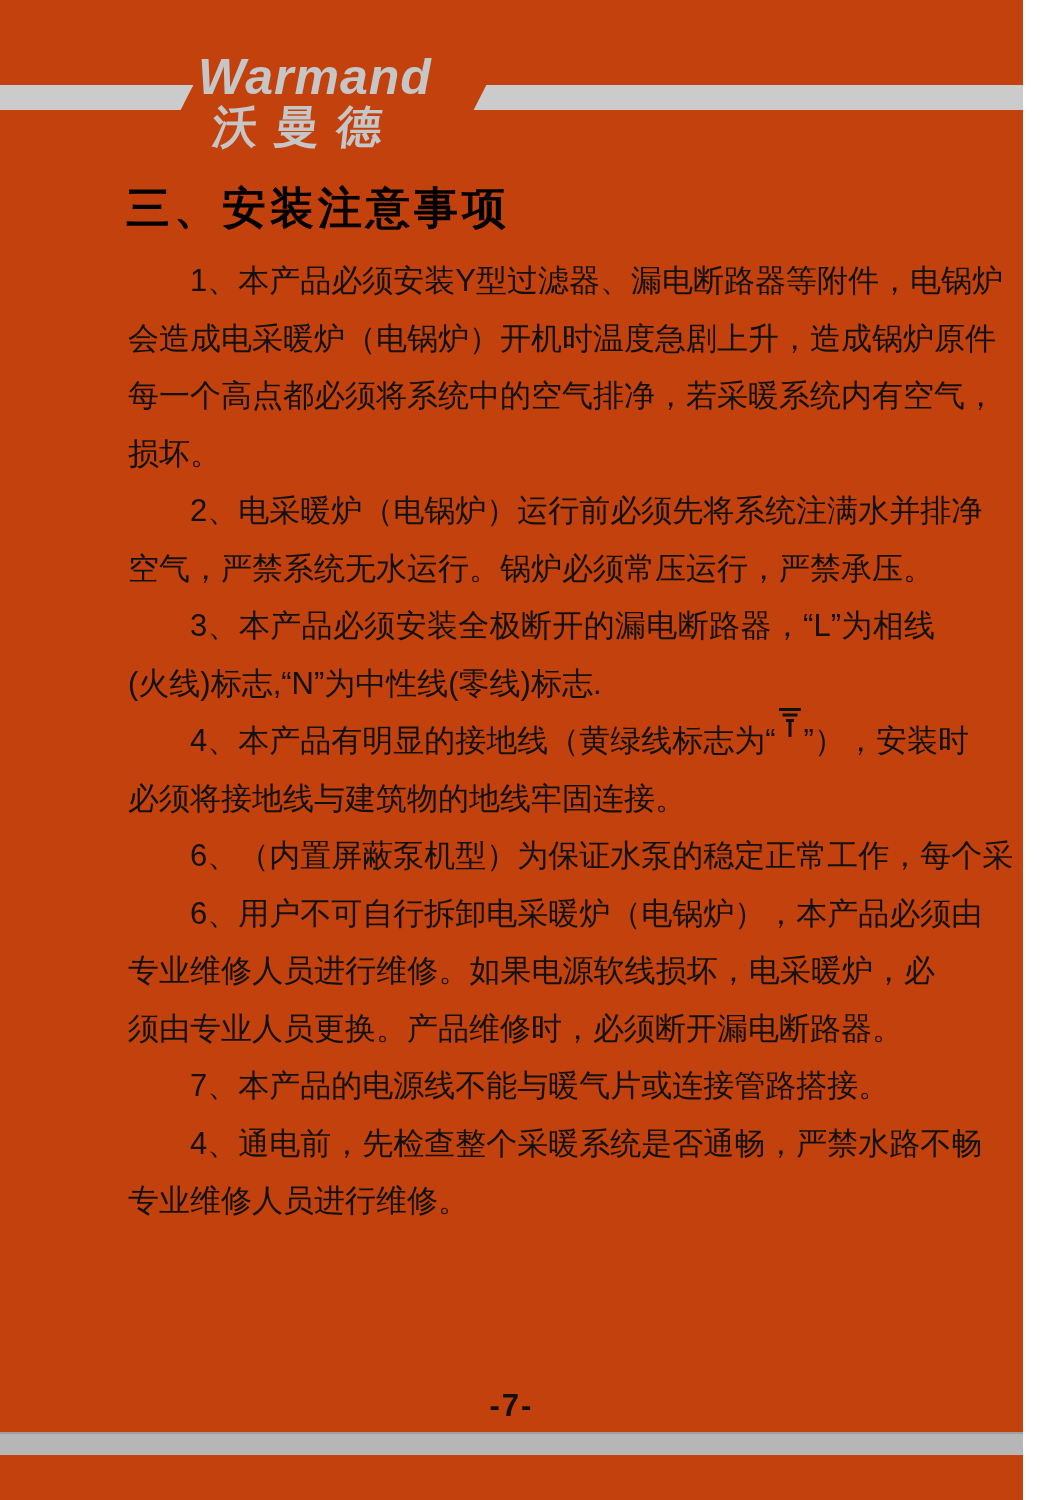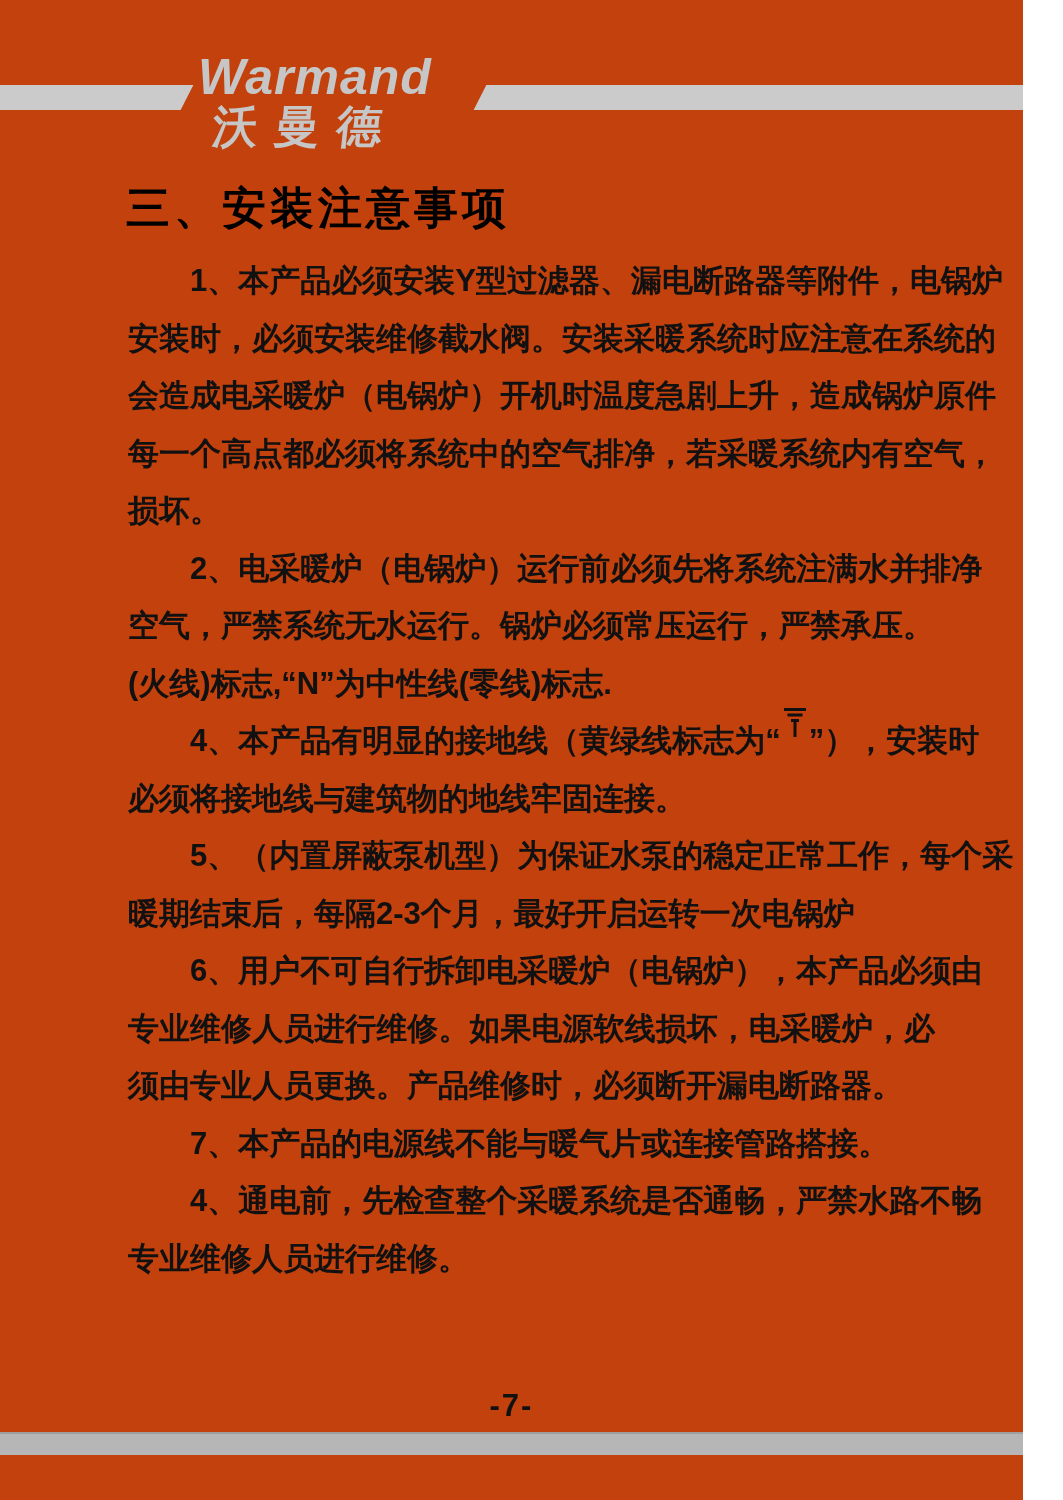--- a/index.html
+++ b/index.html
@@ -42,21 +42,21 @@
   
   .page-title{
     position:absolute;left:126px;top:184px;
     font-size:44px;font-weight:900;
     letter-spacing:4px;color:#000;
     white-space:nowrap;line-height:1.1;
   }
   
   .body-text{
     position:absolute;left:128px;top:252px;width:807px;
-    font-size:31px;font-weight:bold;color:var(--text);
+    font-size:31px;font-weight:normal;color:var(--text);
   }
   .bline{
     height:57.5px;line-height:57.5px;
     text-align:justify;text-align-last:justify;
     white-space:nowrap;
     letter-spacing:0;
   }
   .bline.last{text-align-last:left;}
   .bline.first{text-indent:2em;}
   
@@ -87,44 +87,43 @@
   <div class="band right"></div>
 
   <div class="logo-en">Warmand</div>
   <div class="logo-zh">沃曼德</div>
 
   <h1 class="page-title" style="margin:0;text-align:center;">三、安装注意事项</h1>
 
   <div class="body-text">
       <div>
         <div class="bline first">1、本产品必须安装Y型过滤器、漏电断路器等附件，电锅炉</div>
-        <div class="bline">安装时，必须安装维修截水阀。安装采暖系统时应注意在系统的</div>
         <div class="bline">会造成电采暖炉（电锅炉）开机时温度急剧上升，造成锅炉原件</div>
         <div class="bline">每一个高点都必须将系统中的空气排净，若采暖系统内有空气，</div>
         <div class="bline last">损坏。</div>
       </div>
       <div>
         <div class="bline first">2、电采暖炉（电锅炉）运行前必须先将系统注满水并排净</div>
         <div class="bline last">空气，严禁系统无水运行。锅炉必须常压运行，严禁承压。</div>
       </div>
       <div>
+        <div class="bline first">3、本产品必须安装全极断开的漏电断路器，“L”为相线</div>
         <div class="bline last">(火线)标志,“N”为中性线(零线)标志.</div>
       </div>
       <div>
         <div class="bline first">4、本产品有明显的接地线（黄绿线标志为“<span class="gnd"><svg viewBox="0 0 24 30" xmlns="http://www.w3.org/2000/svg">
     <line x1="1" y1="2.5" x2="23" y2="2.5" stroke="#111111" stroke-width="3"></line>
     <line x1="4.5" y1="8" x2="19.5" y2="8" stroke="#111111" stroke-width="3"></line>
     <line x1="8" y1="13.5" x2="16" y2="13.5" stroke="#111111" stroke-width="3"></line>
     <line x1="12" y1="13.5" x2="12" y2="30" stroke="#111111" stroke-width="3"></line>
   </svg></span>”），安装时</div>
         <div class="bline last">必须将接地线与建筑物的地线牢固连接。</div>
       </div>
       <div>
-        <div class="bline first">5、（内置屏蔽泵机型）为保证水泵的稳定正常工作，每个采</div>
-        <div class="bline last">暖期结束后，每隔2-3个月，最好开启运转一次电锅炉</div>
+        <div class="bline first">6、（内置屏蔽泵机型）为保证水泵的稳定正常工作，每个采</div>
       </div>
       <div>
         <div class="bline first">6、用户不可自行拆卸电采暖炉（电锅炉），本产品必须由</div>
         <div class="bline">专业维修人员进行维修。如果电源软线损坏，电采暖炉，必</div>
         <div class="bline last">须由专业人员更换。产品维修时，必须断开漏电断路器。</div>
       </div>
       <div>
         <div class="bline first last">7、本产品的电源线不能与暖气片或连接管路搭接。</div>
       </div>
       <div>

